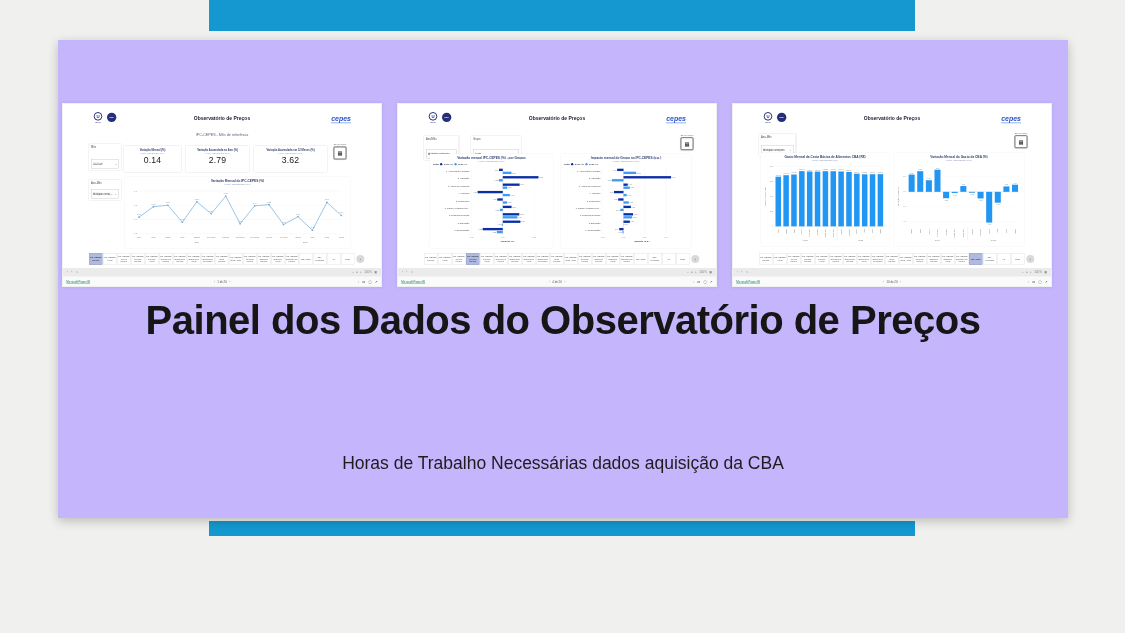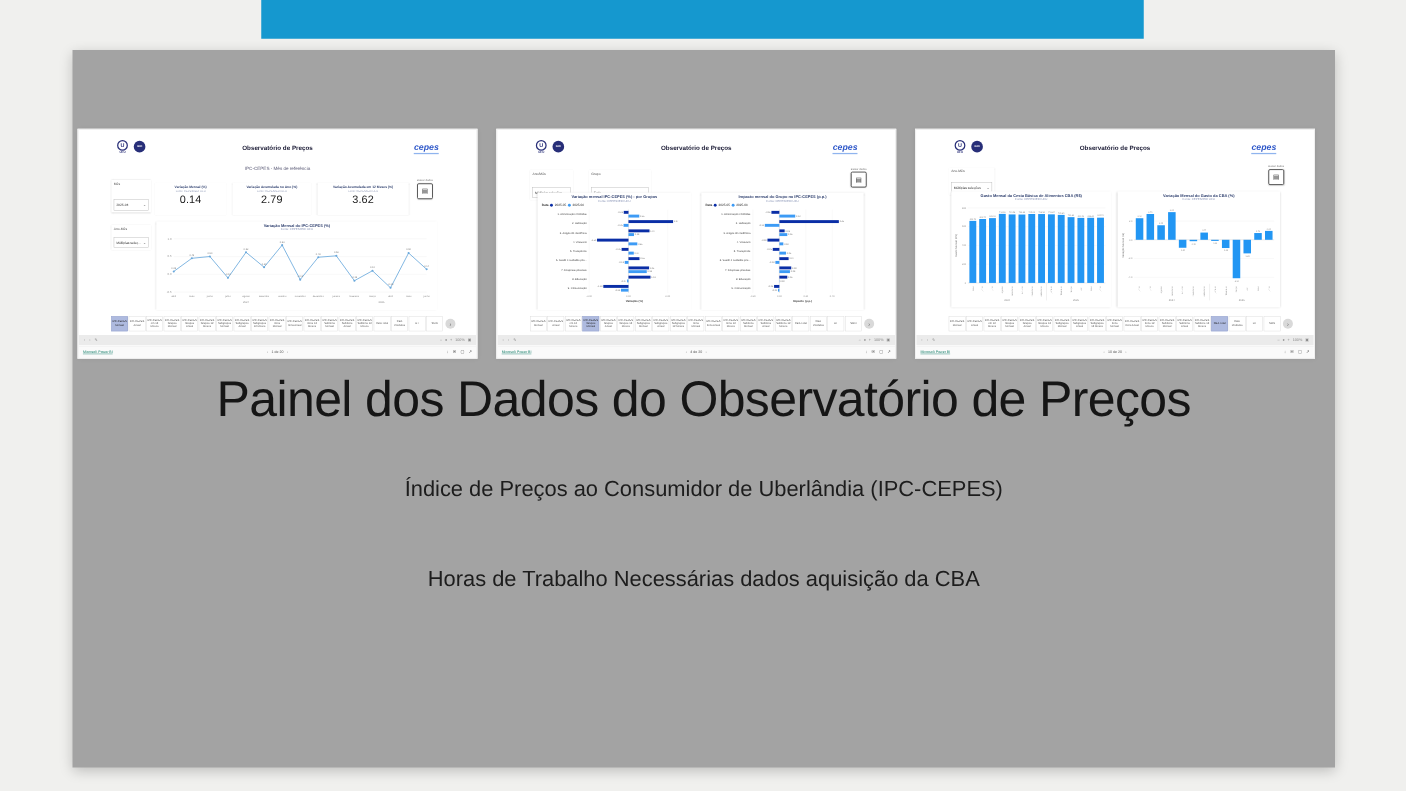--- a/index.html
+++ b/index.html
@@ -1,20 +1,20 @@
 <!DOCTYPE html>
 <html><head>
 <meta charset="utf-8">
 <style>
   html,body{margin:0;padding:0;}
   body{width:1125px;height:633px;background:#f0f0ee;font-family:"Liberation Sans",sans-serif;position:relative;overflow:hidden;}
   .top-bar{position:absolute;left:209px;top:0;width:706px;height:31px;}
   .bottom-bar{position:absolute;left:209px;top:521px;width:706px;height:15px;}
-  .slide{position:absolute;left:58px;top:40px;width:1010px;height:574px;background:#a3a3a3;box-shadow:0 3px 10px rgba(0,0,0,.22);}
-  .slide-title{position:absolute;left:0;right:0;top:258px;text-align:center;font-size:40px;font-weight:400;color:#161616;letter-spacing:-.5px;}
+  .slide{position:absolute;left:58px;top:40px;width:1010px;height:478px;background:#c4b5fd;box-shadow:0 3px 10px rgba(0,0,0,.22);}
+  .slide-title{position:absolute;left:0;right:0;top:258px;text-align:center;font-size:40px;font-weight:700;color:#161616;letter-spacing:-.5px;}
   .slide-sub{position:absolute;left:0;right:0;text-align:center;font-size:17.5px;font-weight:500;color:#1d1d1d;}
   
   .thumb{position:absolute;top:63px;width:318px;height:182px;background:#fff;border:1px solid #f0f0f0;box-shadow:0 0 4px rgba(0,0,0,.08);overflow:hidden;}
   .thumb-inner{position:relative;width:954px;height:546px;transform:scale(.33333);transform-origin:0 0;background:#fff;}
   .db-title{position:absolute;left:0;right:0;top:34px;text-align:center;font-size:15px;font-weight:bold;color:#20203a;}
   .db-subtitle{position:absolute;left:0;right:0;top:86px;text-align:center;font-size:11px;color:#5d5d78;}
   .cepes{position:absolute;right:90px;top:32px;font-size:21px;font-weight:bold;font-style:italic;color:#2b55c8;border-bottom:3px solid #8fb4ee;line-height:1;padding-bottom:2px;}
   .logo-ufu{position:absolute;left:88px;top:24px;width:34px;text-align:center;}
   .ufu-circle{width:26px;height:26px;border-radius:50%;border:3px solid #2a3079;color:#2a3079;font-weight:bold;font-size:13px;line-height:20px;margin:0 auto;box-sizing:border-box;background:#fff;}
   .ufu-text{font-size:7px;color:#2a3079;font-weight:bold;}
@@ -632,15 +632,14 @@
           <span>↓</span>
           <span>✉</span>
           <span>▢</span>
           <span>↗</span>
         </span>
       </div>
     </div>
   </div>
 
   <div class="slide-title">Painel dos Dados do Observatório de Preços</div>
-  <div class="slide-sub" style="top:341px">Índice de Preços ao Consumidor de Uberlândia (IPC-CEPES)</div>
   <div class="slide-sub" style="top:413px">Horas de Trabalho Necessárias dados aquisição da CBA</div>
 </div>
 
 </body></html>

